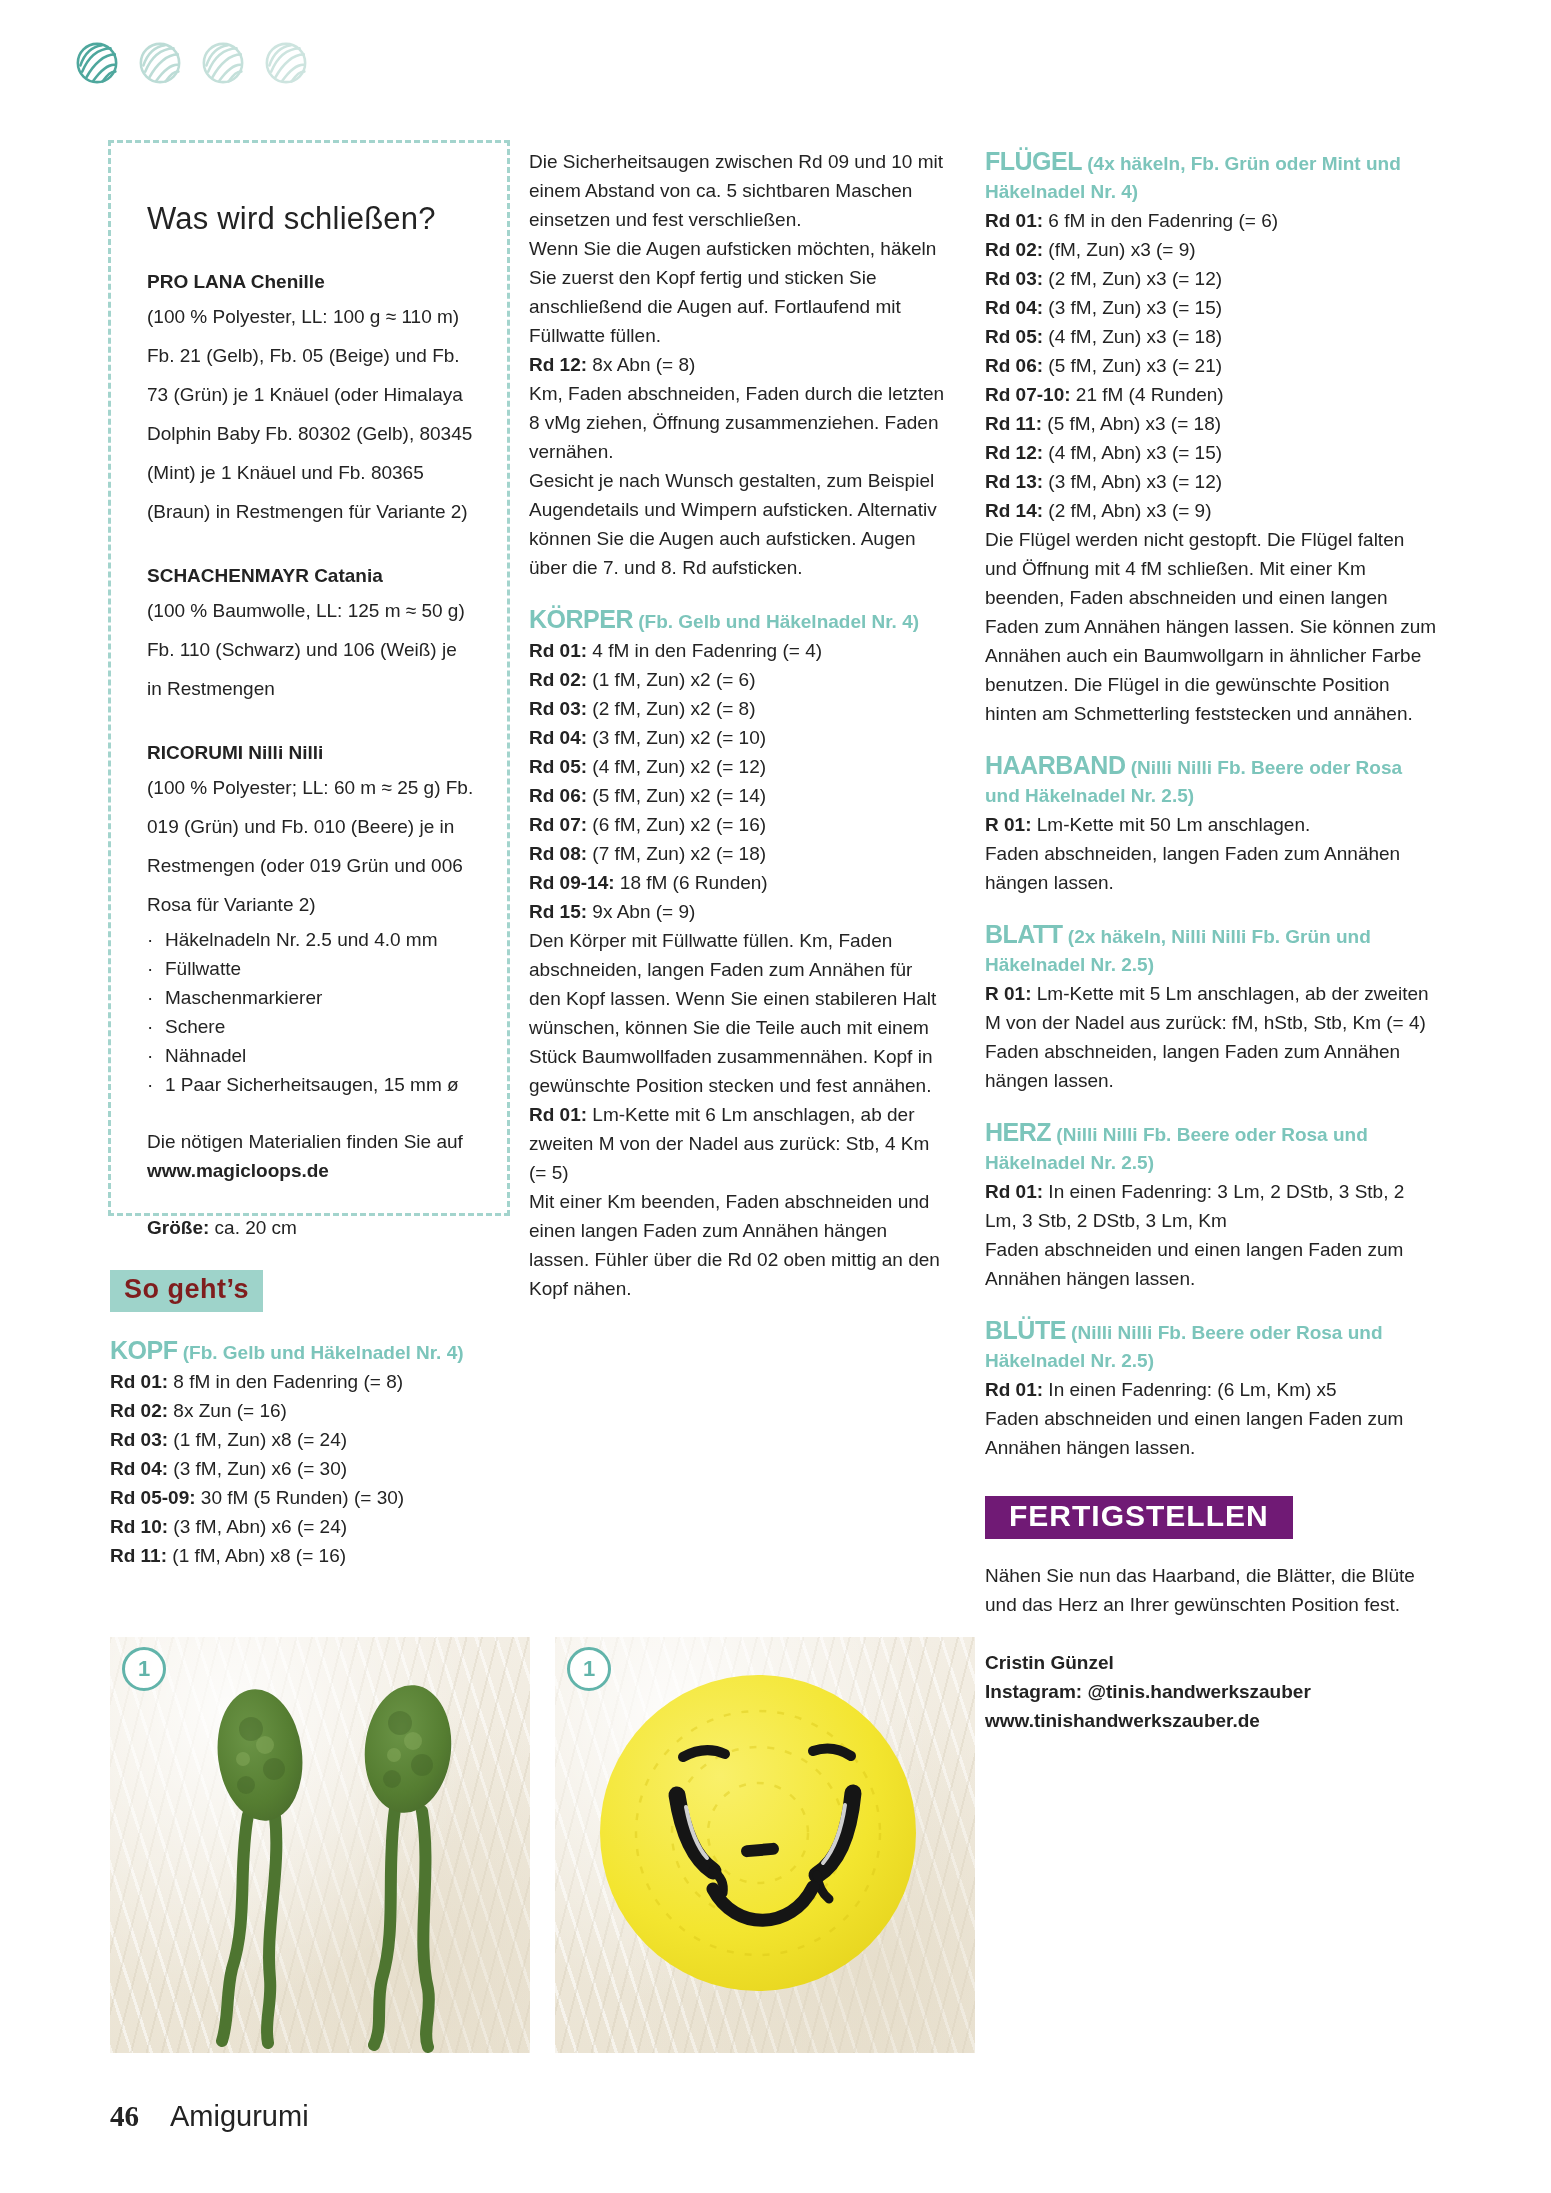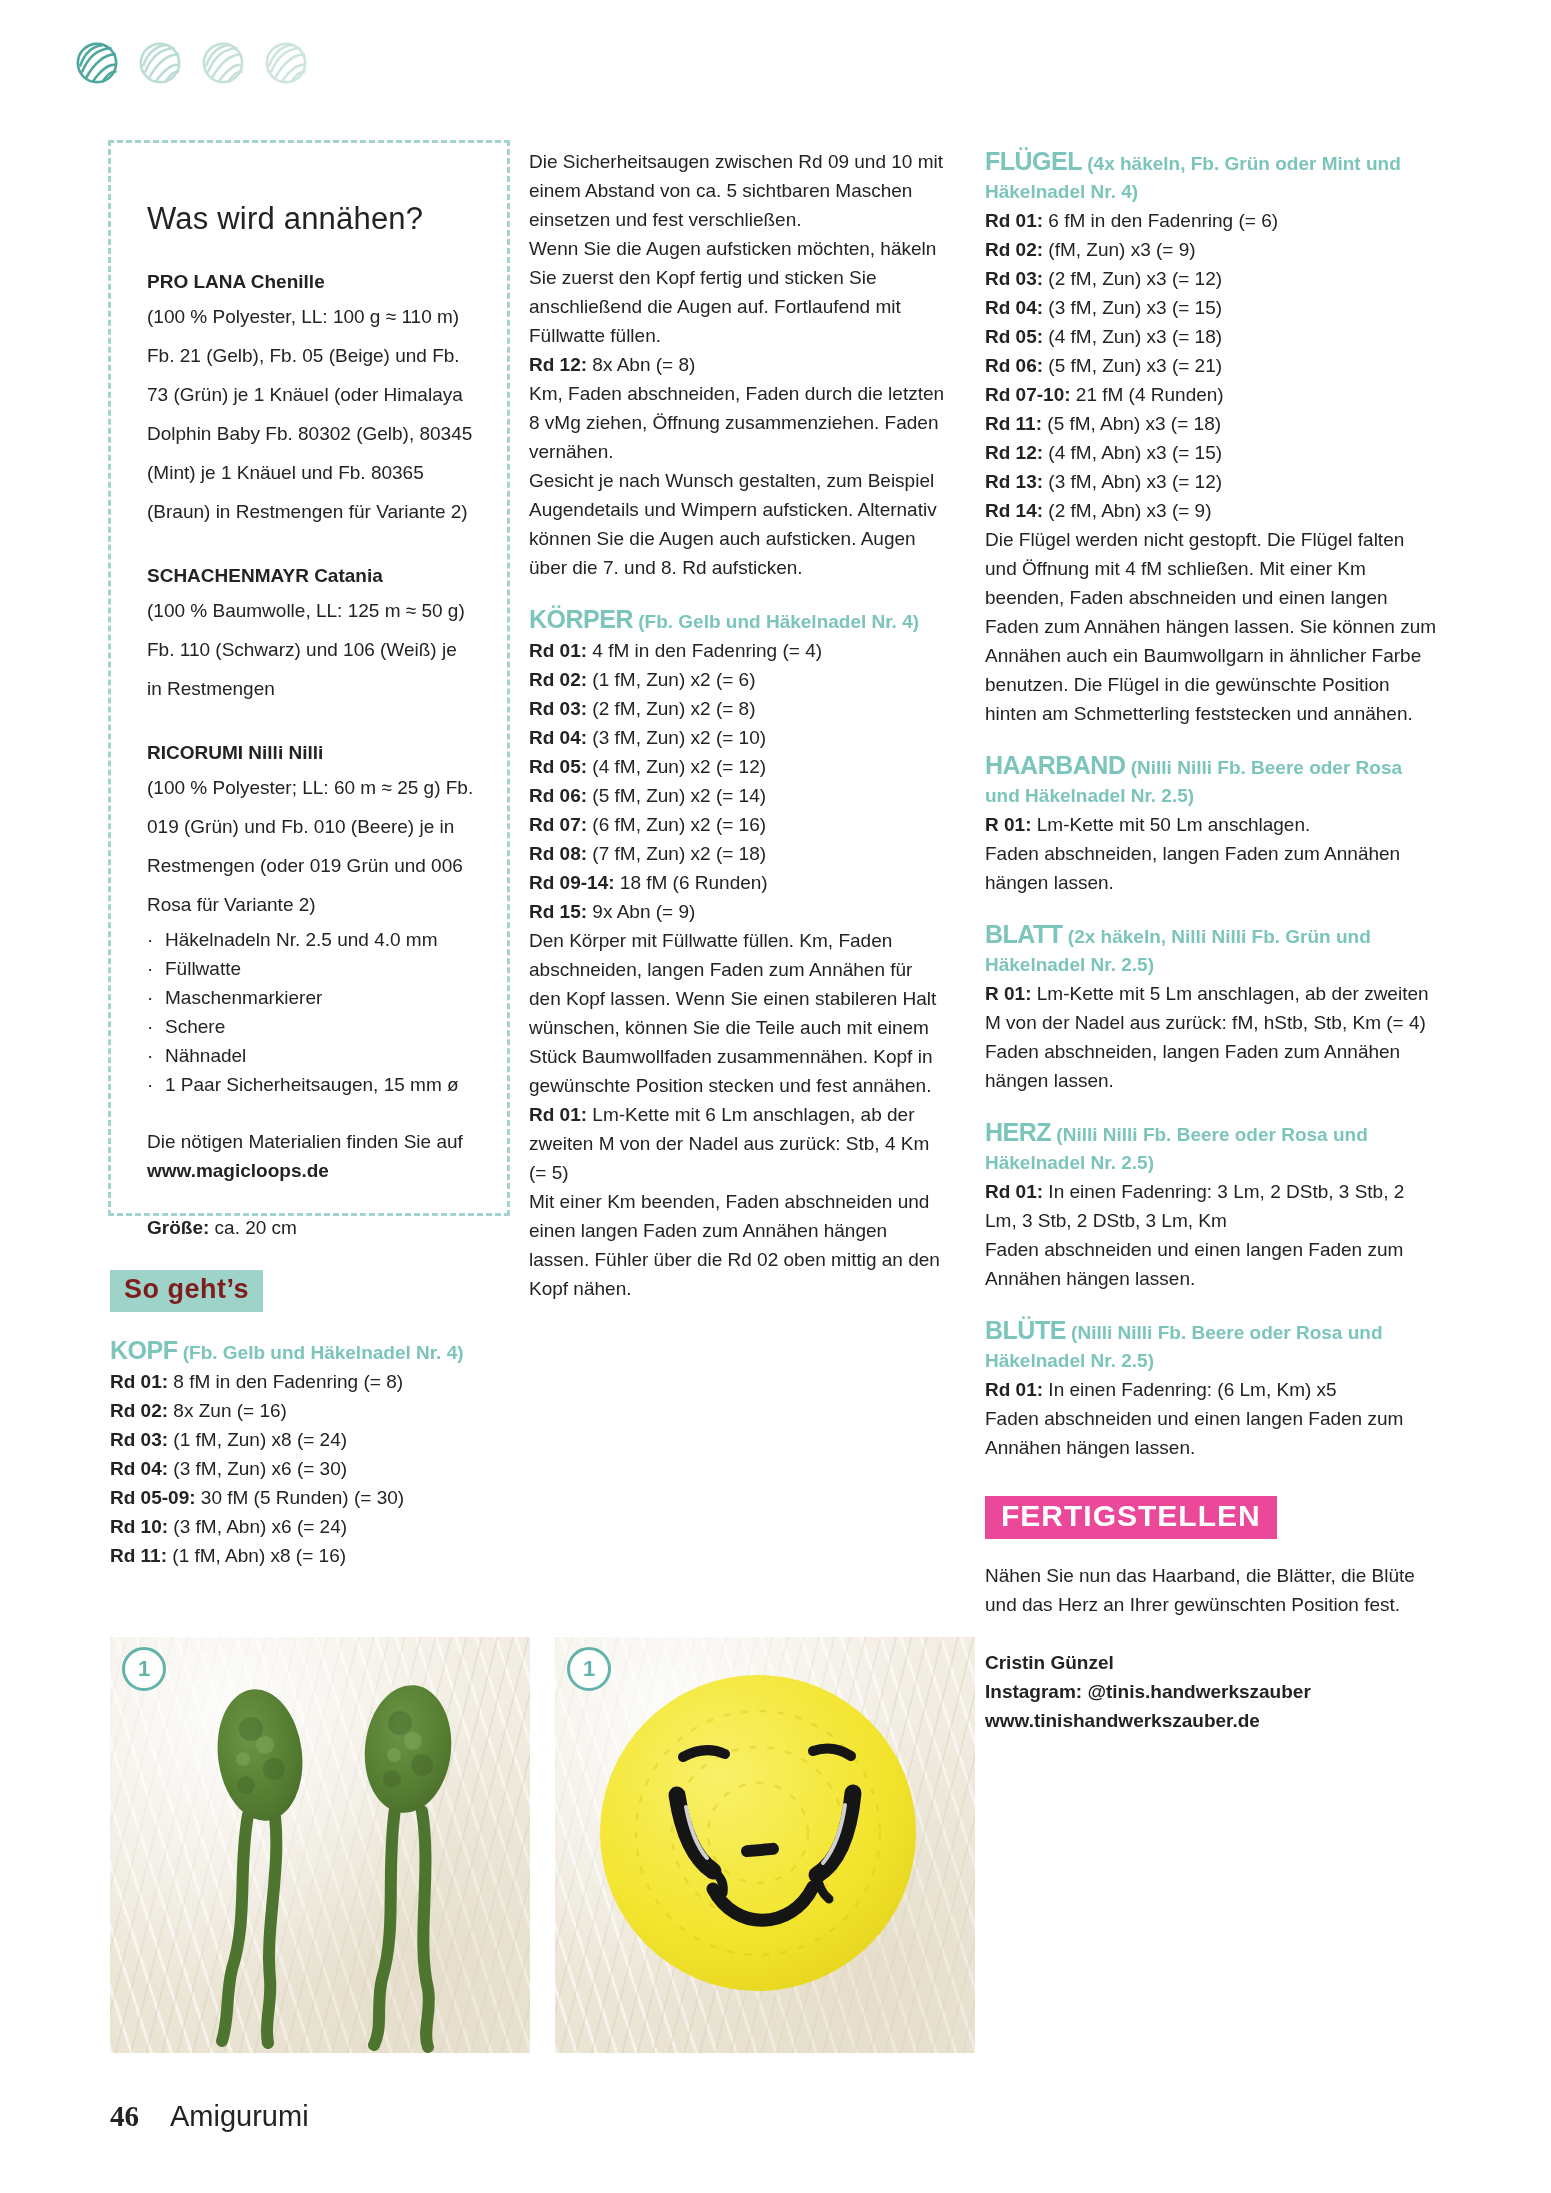--- a/index.html
+++ b/index.html
@@ -39,22 +39,22 @@
   .col{position:absolute;font-size:19px;line-height:29px;}
   .col-left{width:402px;}
   .col-mid{left:529px;top:147px;width:420px;}
   .col-right{left:985px;top:147px;width:452px;}
 
   .ln,.para{margin:0;}
   .sec{margin:23px 0 0;color:#7cc5bb;line-height:28px;font-size:19px;}
   .col-mid > .sec:first-child,.col-right > .sec:first-child{margin-top:0;}
   .sec .sname{font-size:25px;font-weight:bold;letter-spacing:-.5px;}
   .sec .ssub{font-weight:bold;}
-  .banner{display:inline-block;background:#ec4899;color:#fff;font-weight:bold;
-    font-size:30px;letter-spacing:1px;padding:5px 16px 9px;margin:34px 0 22px;}
+  .banner{display:inline-block;background:#701a75;color:#fff;font-weight:bold;
+    font-size:30px;letter-spacing:1px;padding:5px 24px 9px;margin:34px 0 22px;}
   .credit{margin:0;font-weight:bold;}
 
   
   .photo{position:absolute;width:420px;height:416px;overflow:hidden;
     background:
       radial-gradient(ellipse at 28% 18%, rgba(255,255,255,.85), rgba(255,255,255,0) 60%),
       radial-gradient(ellipse at 75% 80%, rgba(224,214,192,.5), rgba(255,255,255,0) 55%),
       repeating-linear-gradient(104deg, rgba(206,196,174,.28) 0 2px, rgba(0,0,0,0) 2px 15px),
       repeating-linear-gradient(72deg, rgba(255,255,255,.55) 0 3px, rgba(0,0,0,0) 3px 19px),
       linear-gradient(#f3eee4,#ebe4d4);
@@ -105,21 +105,21 @@
     <circle cx="22" cy="22" r="15.6"></circle>
     <path d="M8.5 24 C12 13.5, 18.5 8.5, 26 7.5"></path>
     <path d="M10 29 C15 17, 23 10.5, 33 10"></path>
     <path d="M13.5 33.5 C19.5 22.5, 28 15, 36.5 15"></path>
     <path d="M19 36.5 C25 28, 32 22.5, 37.3 23.5"></path>
     <path d="M26.5 37 C30.5 31.5, 34.5 28.5, 37 29"></path>
   </svg>
     </div>
 
   <aside class="materials-box">
-    <h2 class="mb-title">Was wird annähen?</h2>
+    <h2 class="mb-title">Was wird schließen?</h2>
 
     <div>
 
     <div class="group">
           <h4>PRO LANA Chenille</h4>
           <p>(100 % Polyester, LL: 100 g ≈ 110 m) Fb. 21 (Gelb), Fb. 05 (Beige) und Fb. 73 (Grün) je 1 Knäuel (oder Himalaya Dolphin Baby Fb. 80302 (Gelb), 80345 (Mint) je 1 Knäuel und Fb. 80365 (Braun) in Restmengen für Variante 2)</p>
         </div>
         <div class="group">
           <h4>SCHACHENMAYR Catania</h4>
           <p>(100 % Baumwolle, LL: 125 m ≈ 50 g) Fb. 110 (Schwarz) und 106 (Weiß) je in Restmengen</p>

